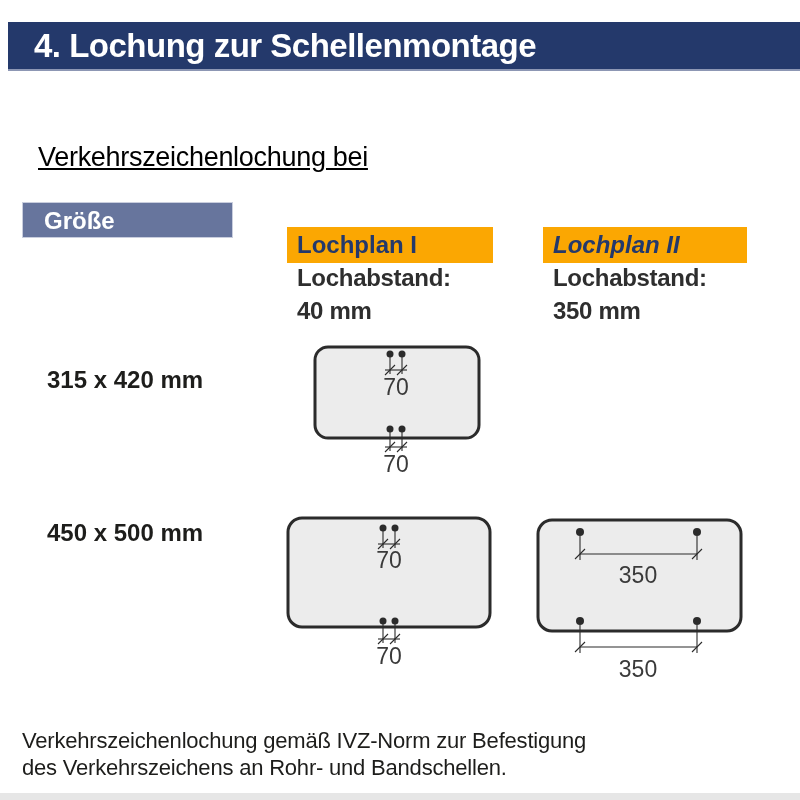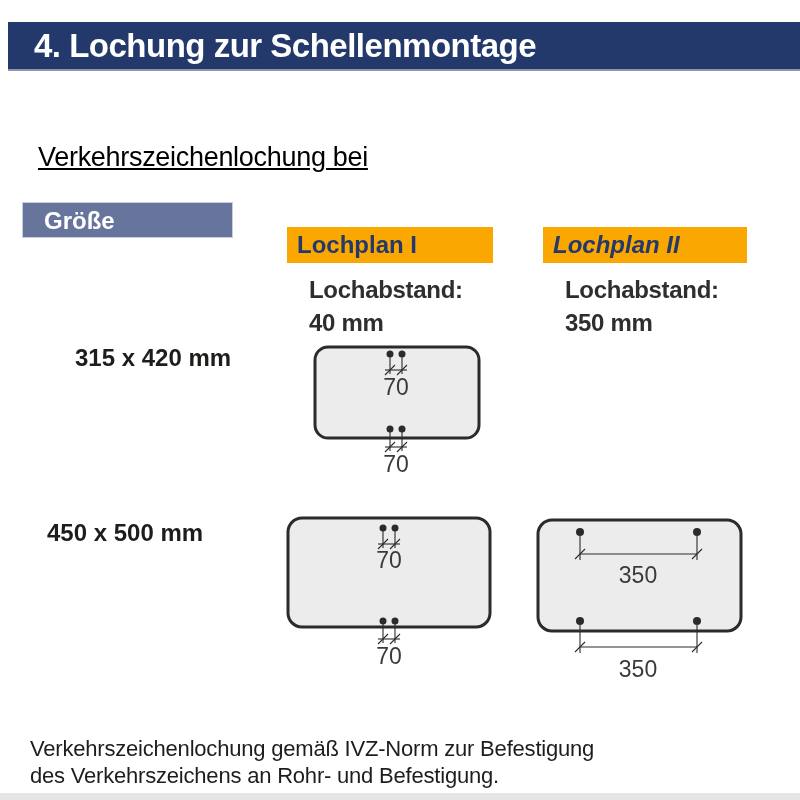--- a/index.html
+++ b/index.html
@@ -57,55 +57,55 @@
     color: var(--navy);
     padding-left: 10px;
     margin-top: 25px;
   }
   .plan1-header { left: 287px; width: 206px; }
   .plan2-header { left: 543px; width: 204px; font-style: italic; }
 
   
   .plan-sub {
     top: 261px;
-    margin: 12px;
+    margin: 0;
     font-size: 24px; font-weight: bold;
     line-height: 33px;
     color: #2e2e2e;
     letter-spacing: -0.3px;
     white-space: nowrap;
   }
   .plan1-sub { left: 297px; }
   .plan2-sub { left: 553px; }
 
   
   .row-label {
     left: 47px;
     font-size: 24px; font-weight: bold;
     color: #1d1d1b;
     white-space: nowrap;
   }
-  .row1-label { top: 344px; margin-left: 28px; }
+  .row1-label { top: 366px; }
   .row2-label { top: 519px; }
 
   
   svg.sign { position: absolute; overflow: visible; }
   .plate { fill: var(--sign-fill); stroke: var(--line); stroke-width: 3; }
   .hole  { fill: var(--line); }
   .dim line { stroke: var(--line); stroke-width: 1.1; }
   .dim-label {
     font-family: "Liberation Sans", sans-serif;
     font-size: 23px; fill: #3a3a3a;
     text-anchor: middle;
   }
 
   
   .footer {
     left: 22px; top: 727px;
-    margin: 8px;
+    margin: 0;
     font-size: 22px; line-height: 27px;
     color: #1d1d1b;
     letter-spacing: -0.2px;
   }
 
   .bottom-strip {
     left: 0; top: 793px; width: 800px; height: 7px;
     background: #e6e6e6;
   }
 </style>
@@ -203,16 +203,16 @@
       <line x1="162" y1="108" x2="162" y2="136"></line>
     <line x1="45" y1="130" x2="162" y2="130"></line>
     <line x1="40" y1="135" x2="50" y2="125"></line>
       <line x1="157" y1="135" x2="167" y2="125"></line>
   </g>
   <text class="dim-label" x="103" y="160">350</text>
 </svg>
 
 <p class="abs footer">
   <span>Verkehrszeichenlochung gemäß IVZ-Norm zur Befestigung</span><br>
-  <span>des Verkehrszeichens an Rohr- und Befestigung.</span>
+  <span>des Verkehrszeichens an Rohr- und Bandschellen.</span>
 </p>
 
 <div class="abs bottom-strip"></div>
 
 </body></html>

